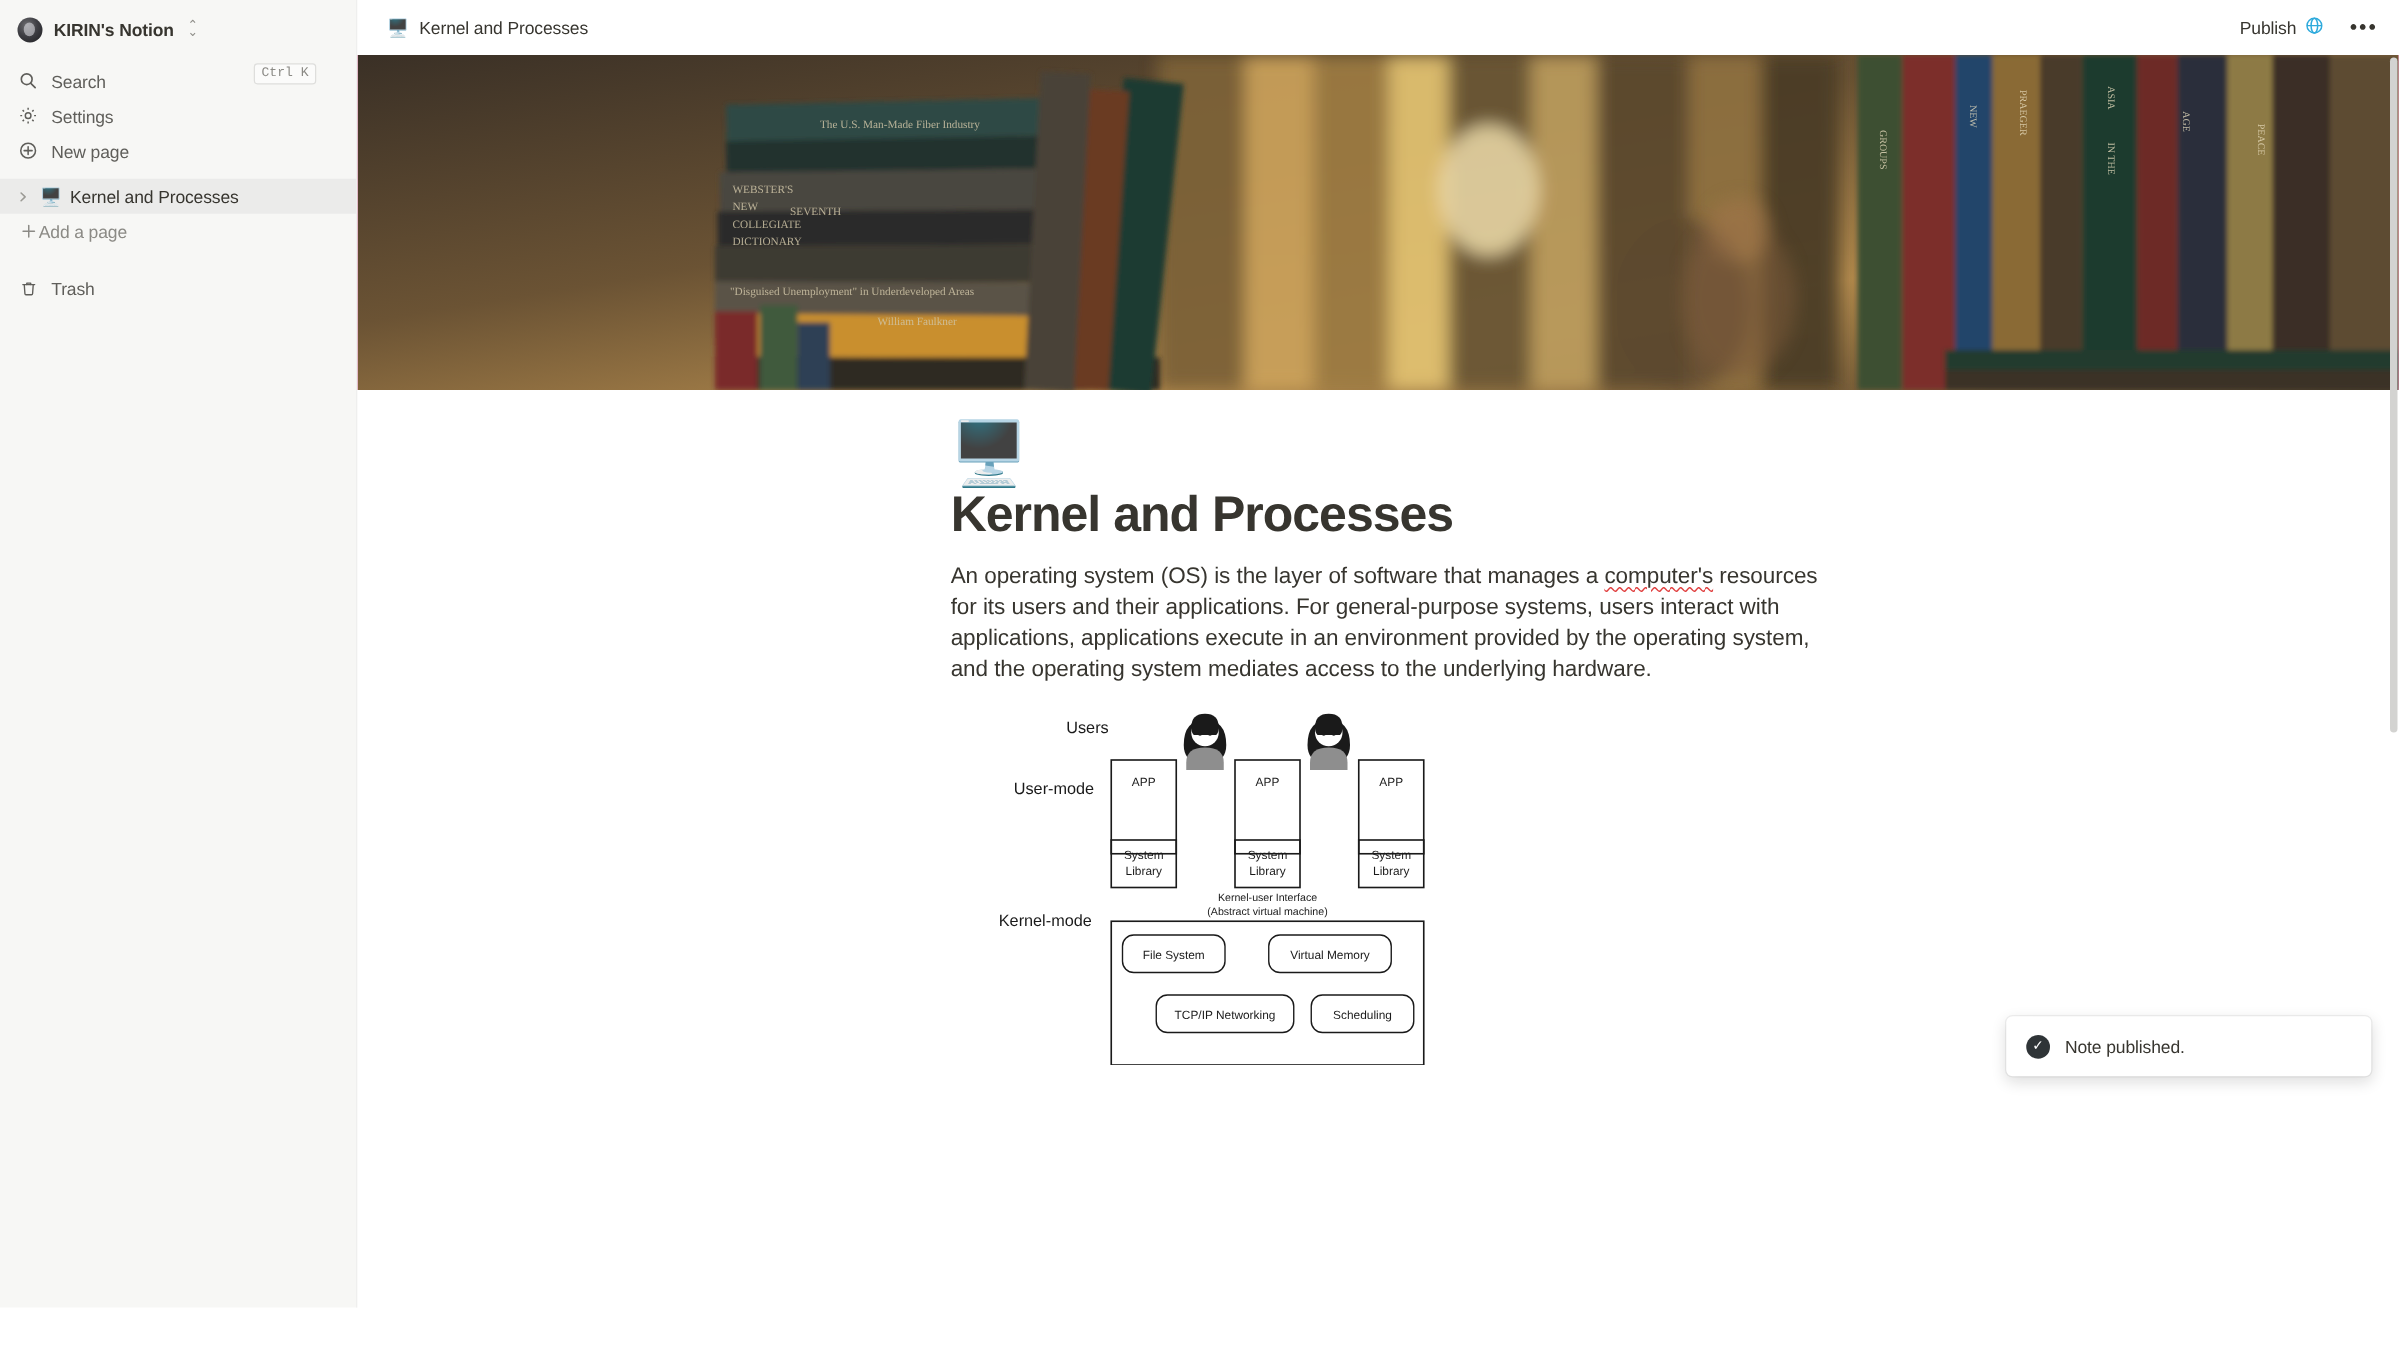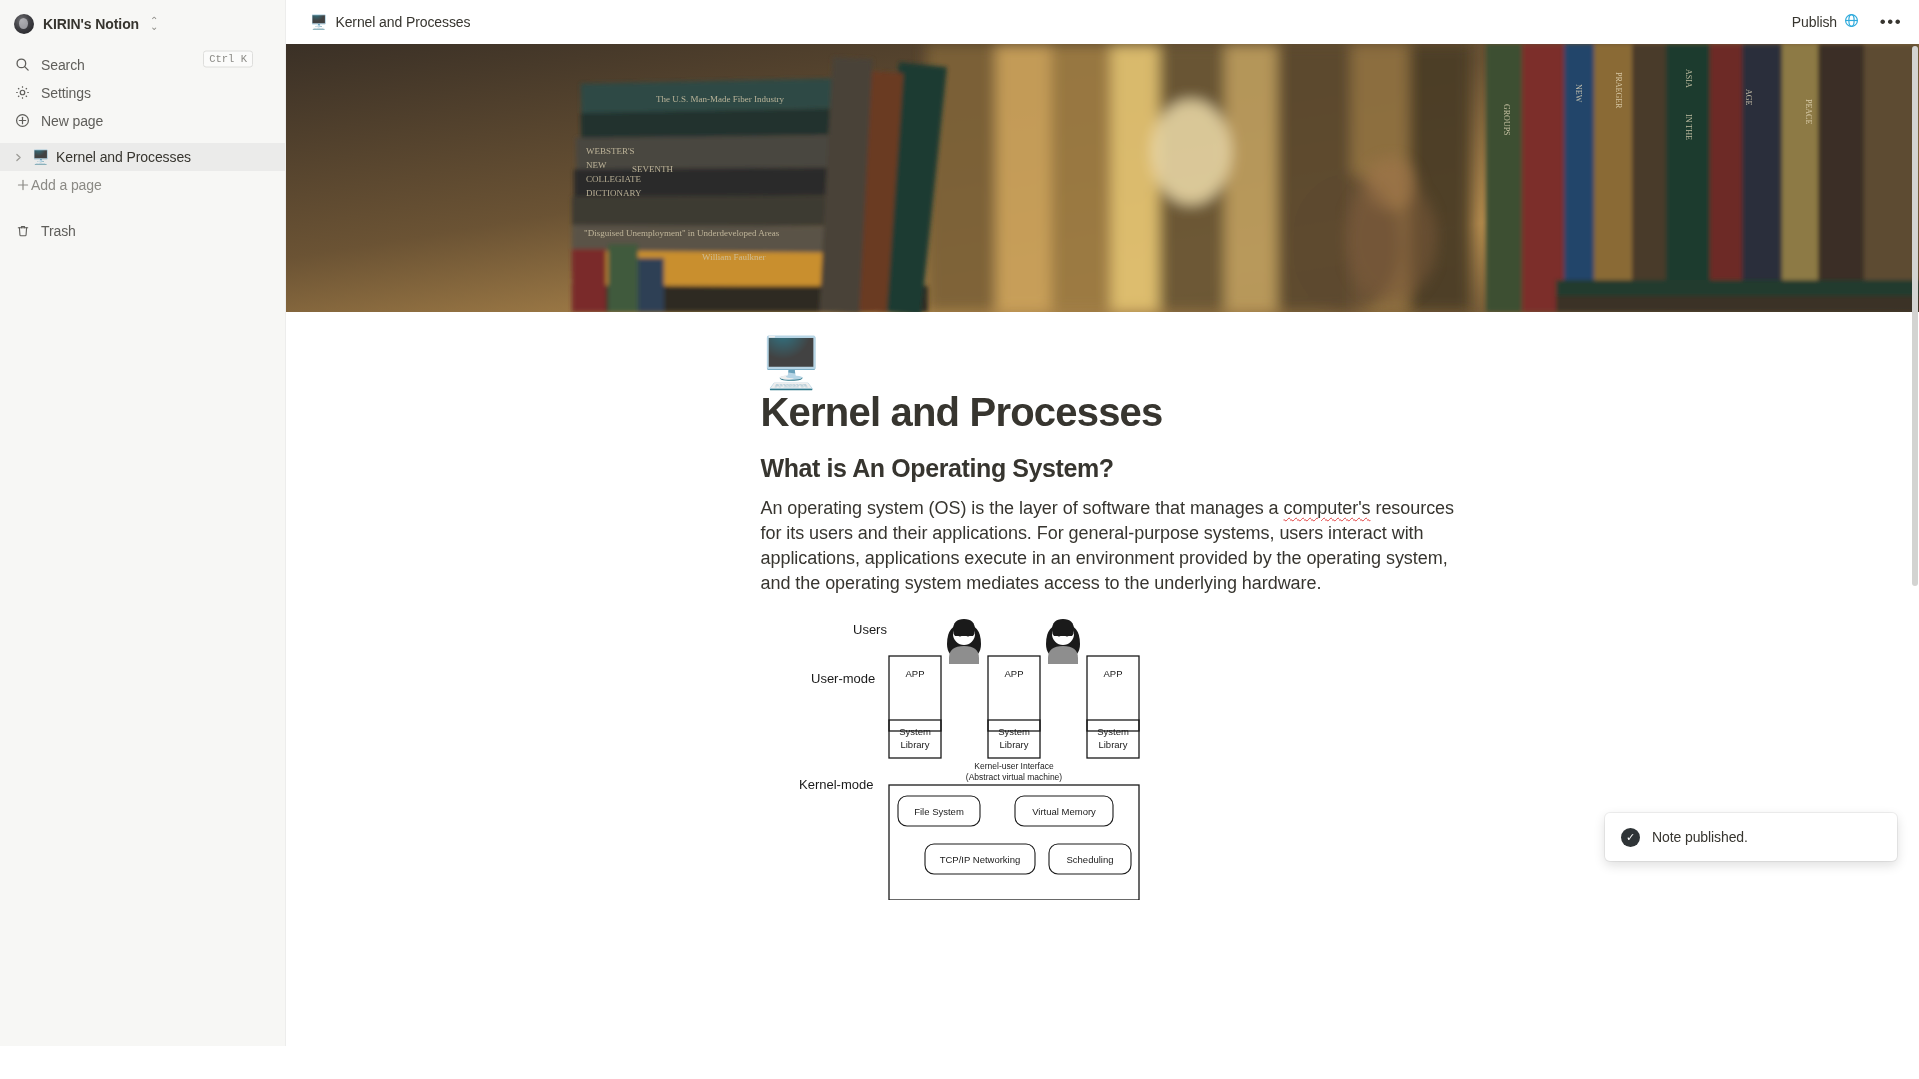--- a/index.html
+++ b/index.html
@@ -370,21 +370,20 @@
 
     <div class="content">
       <div class="content-inner">
 
         <div class="pg-emoji-wrap">
           <span class="pg-emoji">🖥️</span>
         </div>
 
         <h1 class="pg-title">Kernel and Processes</h1>
 
-        <h2 class="h2">What is An Operating System?</h2>
 
         <p class="para"><span>An operating system (OS) is the layer of software that manages a </span><span class="spell">computer's</span><span> resources for its users and their applications. For general-purpose systems, users interact with applications, applications execute in an environment provided by the operating system, and the operating system mediates access to the underlying hardware.</span></p>
 
         <div class="diagram">
           <svg width="520" height="290" viewBox="0 0 520 290">
             <g font-family="Liberation Sans, sans-serif" fill="#1a1a1a">
 
               <text x="92" y="24" font-size="13">Users</text>
               <text x="50" y="73" font-size="13">User-mode</text>
               <text x="38" y="179" font-size="13">Kernel-mode</text>

